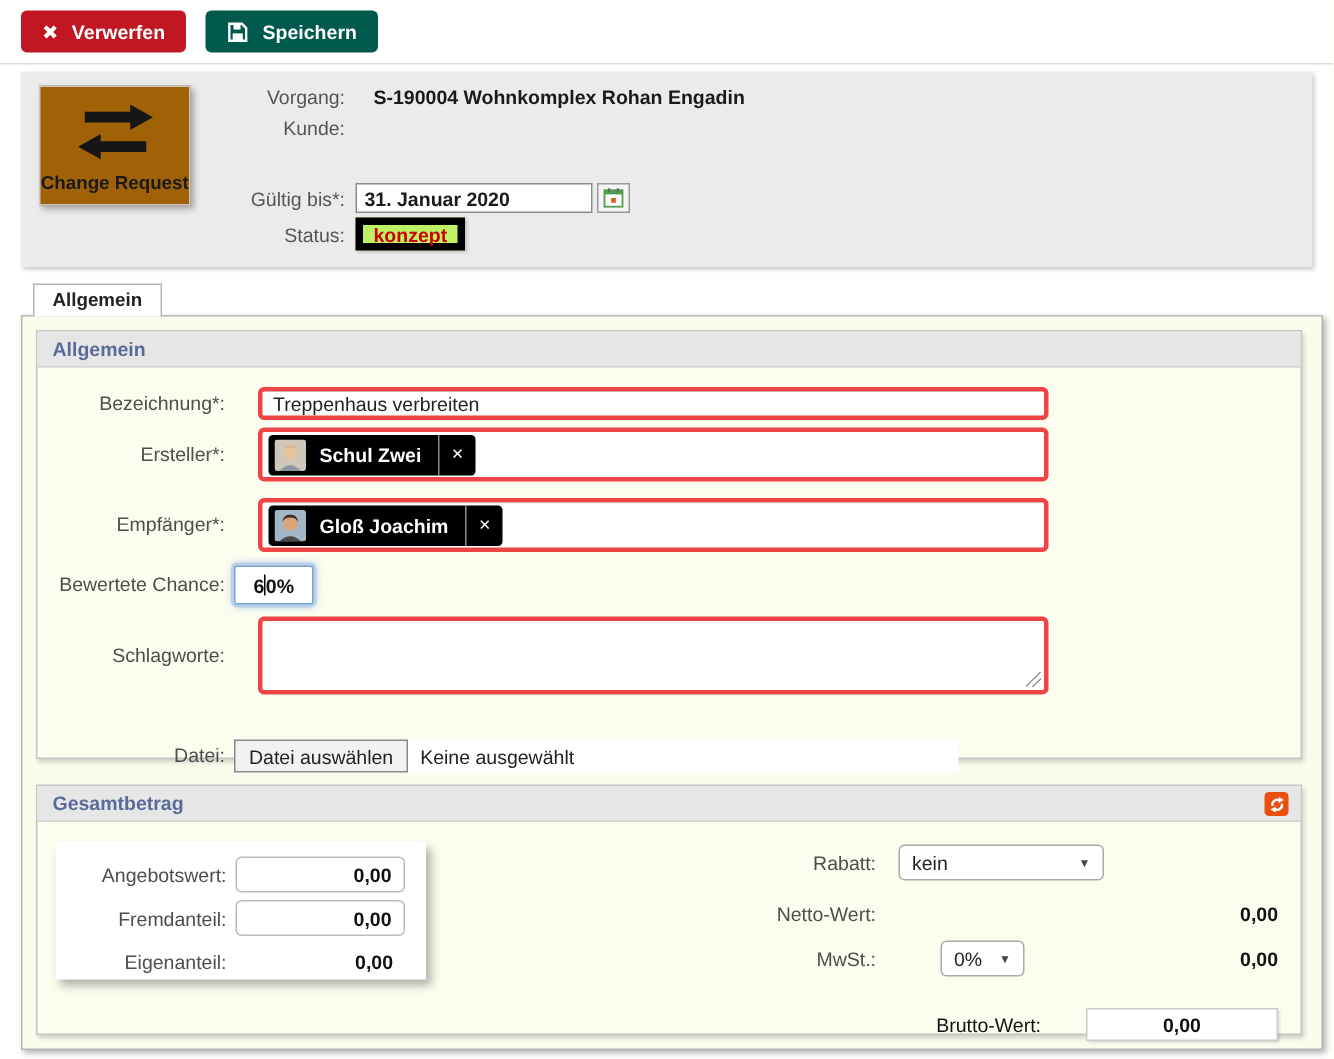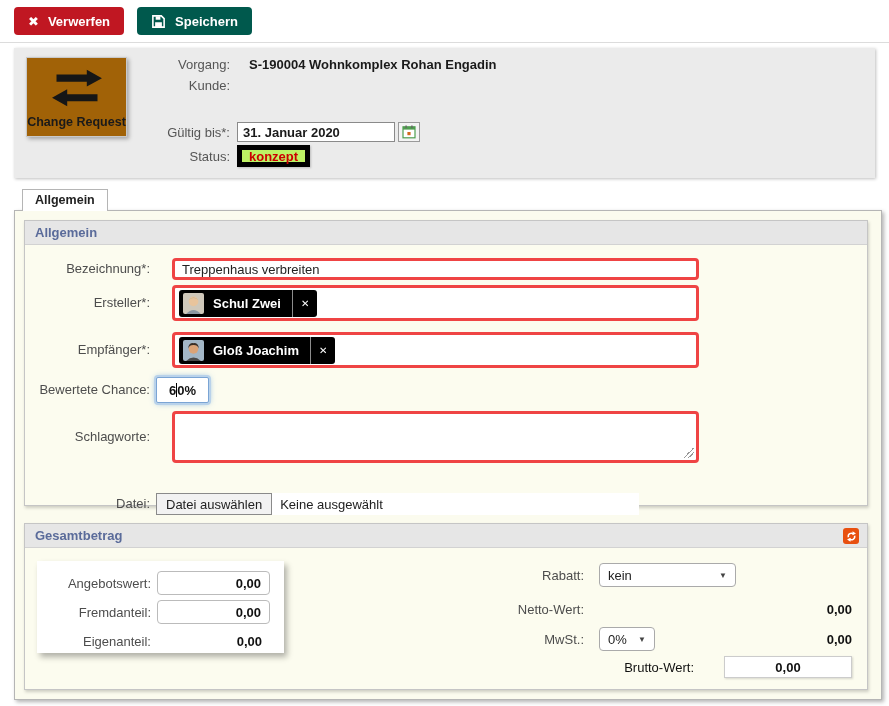--- a/index.html
+++ b/index.html
@@ -95,21 +95,21 @@
   .gb-label { width:100px; text-align:right; color:#4d4d4d; margin-right:6px; flex:none; }
   .gb-input { width:113px; height:24px; border:1px solid #bbb; border-radius:4px; background:#fff;
               display:flex; align-items:center; justify-content:flex-end; padding:0 8px;
               font-weight:bold; color:#111; }
   .gb-static { width:113px; text-align:right; padding-right:8px; font-weight:bold; color:#111; }
 
   .gb-right { position:absolute; top:15px; left:456px; right:15px; }
   .gbr-row { display:flex; align-items:center; height:24px; }
   .gbr-row.r1 { margin-bottom:10px; }
   .gbr-row.r2 { margin-bottom:6px;align-items:center; }
-  .gbr-row.r3 { margin-bottom:4px; }
+  .gbr-row.r3 { margin-bottom:20px;gap:28px; }
   .gbr-label { width:103px; text-align:right; color:#4d4d4d; margin-right:15px; flex:none; }
   .select { height:24px; border:1px solid #aaa; border-radius:4px; background:#fff;
             display:flex; align-items:center; justify-content:space-between; padding:0 8px;
             color:#222; cursor:pointer; }
   .select.rabatt { width:137px; }
   .select.mwst   { width:56px; }
   .sel-arrow { font-size:8px; color:#444; margin-left:6px; }
   .gbr-value { margin-left:auto; font-weight:bold; color:#111; }
   .brutto-label { margin-left:auto; font-weight:normal; color:#111; margin-right:30px; }
   .brutto-input { width:128px; height:22px; background:#fff; border:1px solid #ccc;

